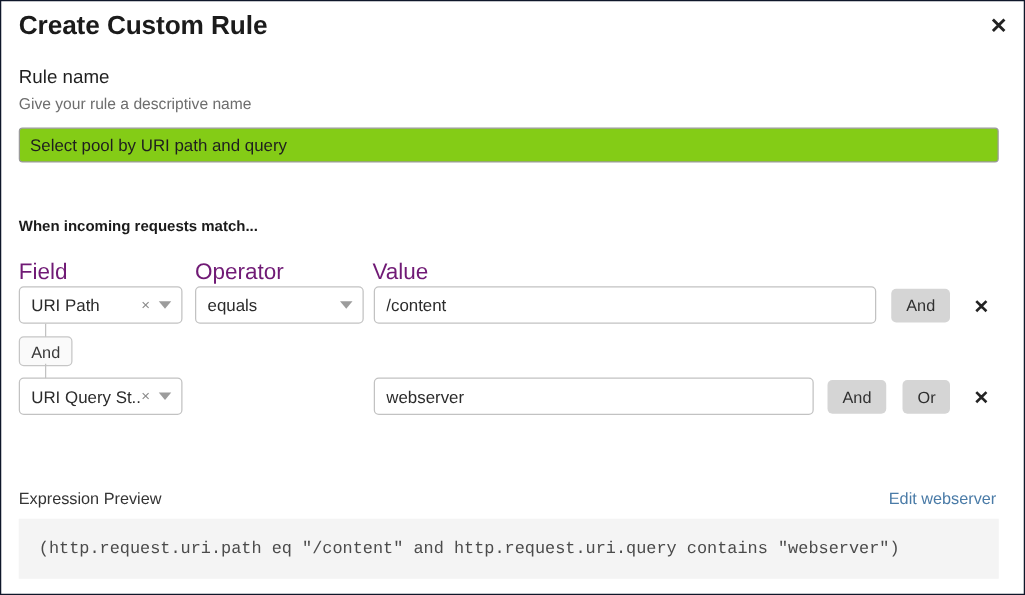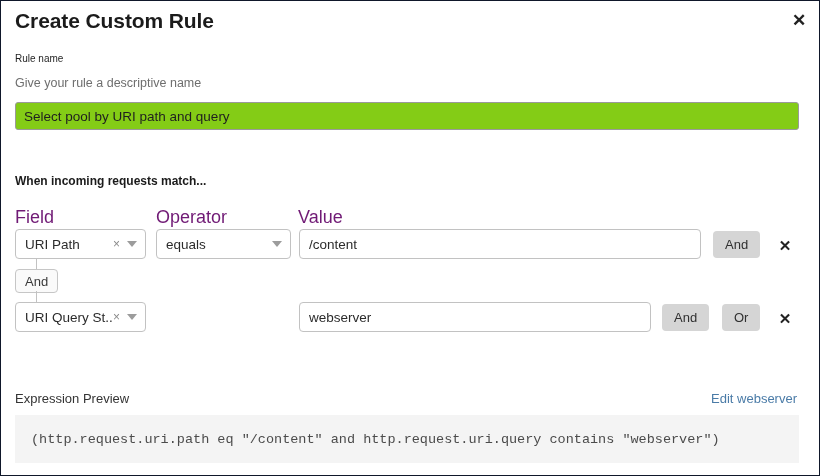--- a/index.html
+++ b/index.html
@@ -42,21 +42,21 @@
     left: 14px;
     top: 8px;
     font-size: 21px;
     font-weight: bold;
     color: #1b1b1b;
     letter-spacing: -0.1px;
   }
   .label-strong {
     position: absolute;
     left: 14px;
-    font-size: 10px;
+    font-size: 15px;
     color: #1f1f1f;
   }
   .label-sub {
     position: absolute;
     left: 14px;
     font-size: 12.5px;
     color: #6e6e6e;
   }
   .rulename-label { top: 52px; }
   .rulename-help { top: 75px; }

